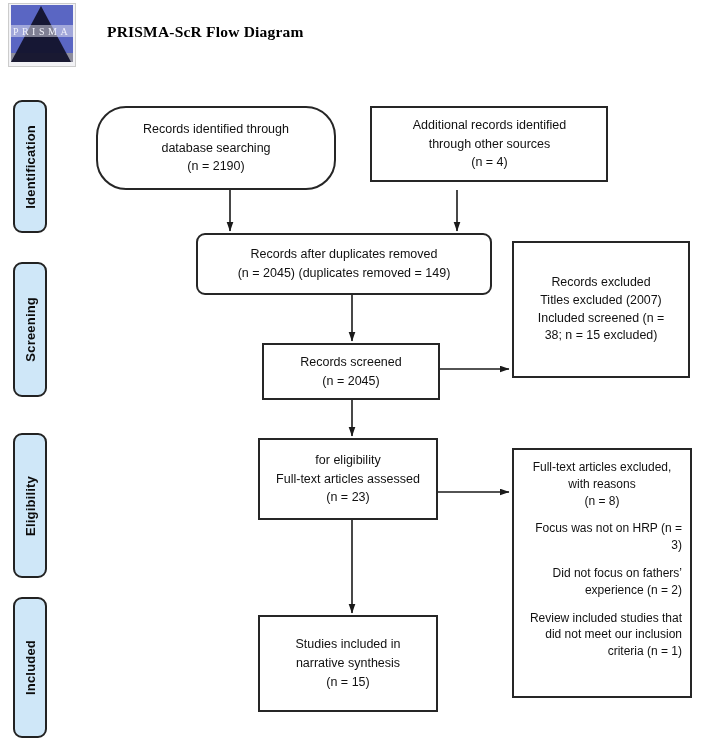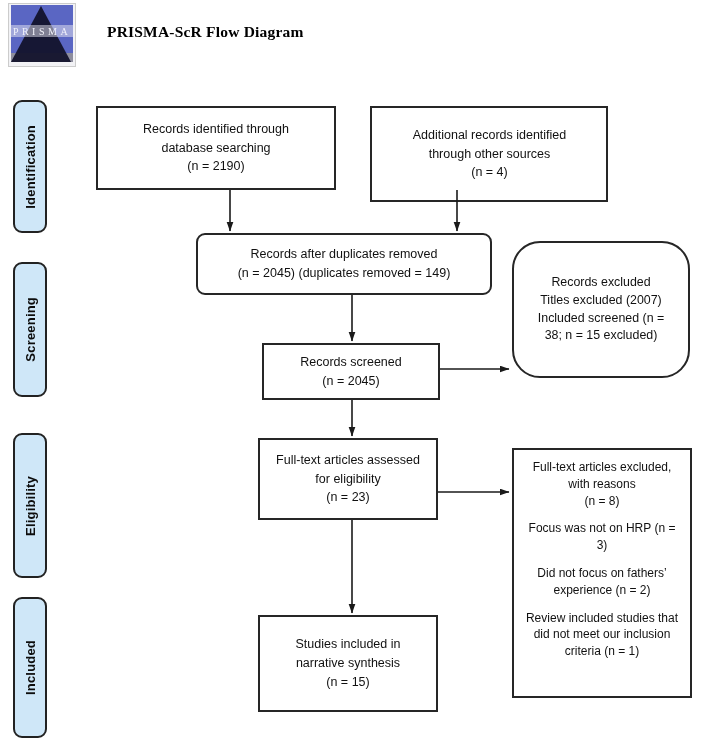--- a/index.html
+++ b/index.html
@@ -46,32 +46,32 @@
   .fbox {
     position: absolute;
     background: #ffffff;
     border: 2px solid #262626;
     box-sizing: border-box;
     display: flex; flex-direction: column; justify-content: center;
     text-align: center;
     font-size: 12.5px; line-height: 1.5; color: #111111;
     padding: 4px 6px;
   }
-  #box-identified  { left: 96px;  top: 106px; width: 240px; height: 84px; }
-  #box-additional  { left: 370px; top: 106px; width: 238px; height: 96px; padding-left: 7px; }
+  #box-identified  { left: 96px;  top: 106px; width: 240px; height: 84px; border-radius: 30px; }
+  #box-additional  { left: 370px; top: 106px; width: 238px; height: 76px; padding-left: 7px; }
   #box-duplicates  { left: 196px; top: 233px; width: 296px; height: 62px; border-radius: 9px; }
-  #box-excluded    { left: 512px; top: 241px; width: 178px; height: 137px; font-size: 12.4px; line-height: 1.42; border-radius: 28px; }
+  #box-excluded    { left: 512px; top: 241px; width: 178px; height: 137px; font-size: 12.4px; line-height: 1.42; }
   #box-screened    { left: 262px; top: 343px; width: 178px; height: 57px; }
   #box-fulltext    { left: 258px; top: 438px; width: 180px; height: 82px; }
   #box-ft-excluded { left: 512px; top: 448px; width: 180px; height: 250px;
                      justify-content: flex-start; padding: 9px 8px; font-size: 12px; line-height: 1.4; }
   #box-included    { left: 258px; top: 615px; width: 180px; height: 97px; }
 
   .para + .para { }
-  .reason { text-align: center; margin-top: 11px; }
+  .reason { text-align: right; margin-top: 11px; }
   .ft-title { text-align: center; }
 
   
   .arrows { position: absolute; left: 0; top: 0; pointer-events: none; }
 </style>
 </head>
 <body>
 
 <div class="canvas">
 
@@ -130,22 +130,22 @@
       <div>38; n = 15 excluded)</div>
     </div>
   </div>
 
   <div class="fbox" id="box-screened">
     <div>Records screened</div>
     <div>(n = 2045)</div>
   </div>
 
   <div class="fbox" id="box-fulltext">
+    <div>for eligibility</div>
     <div>Full-text articles assessed</div>
-    <div>for eligibility</div>
     <div>(n = 23)</div>
   </div>
 
   <div class="fbox" id="box-ft-excluded">
     <div class="ft-title">Full-text articles excluded,</div>
     <div class="ft-title">with reasons</div>
     <div class="ft-title">(n = 8)</div>
     <div class="reason">Focus was not on HRP (n = 3)</div>
     <div class="reason">Did not focus on fathers’ experience (n = 2)</div>
     <div class="reason">Review included studies that did not meet our inclusion criteria (n = 1)</div>

